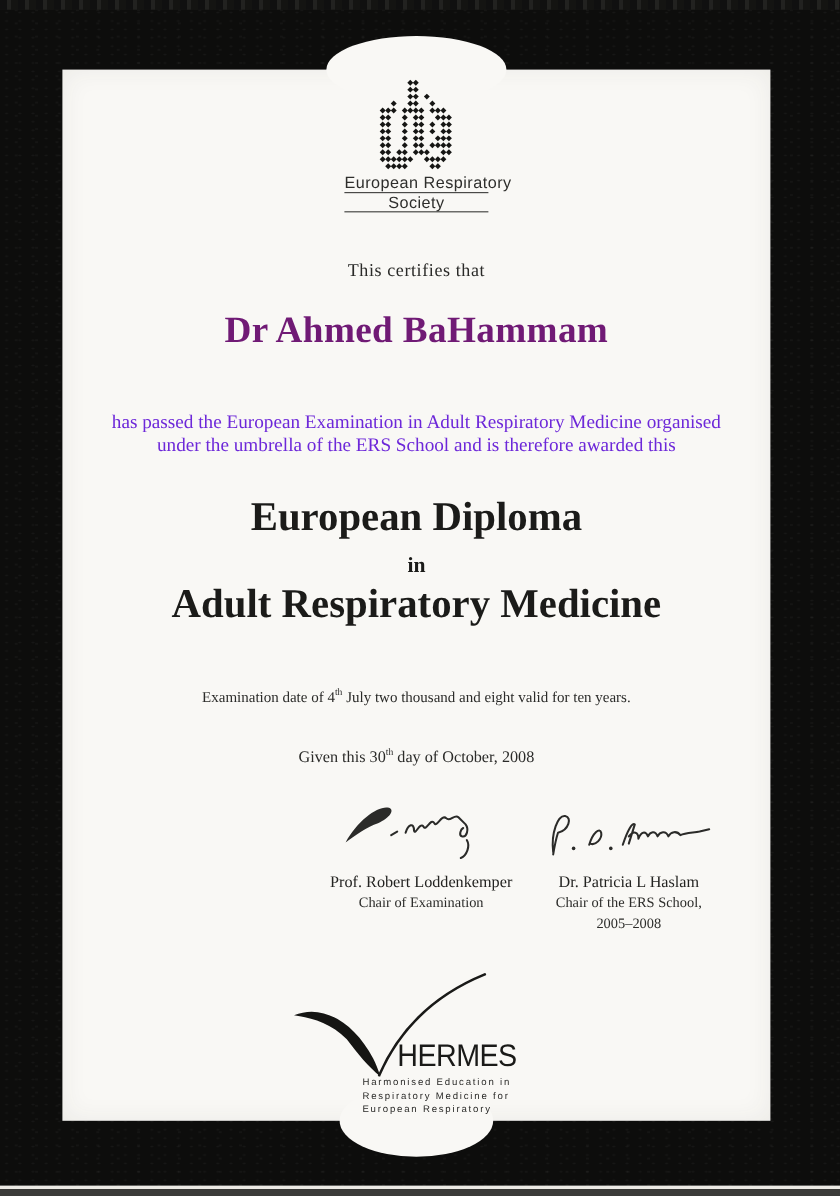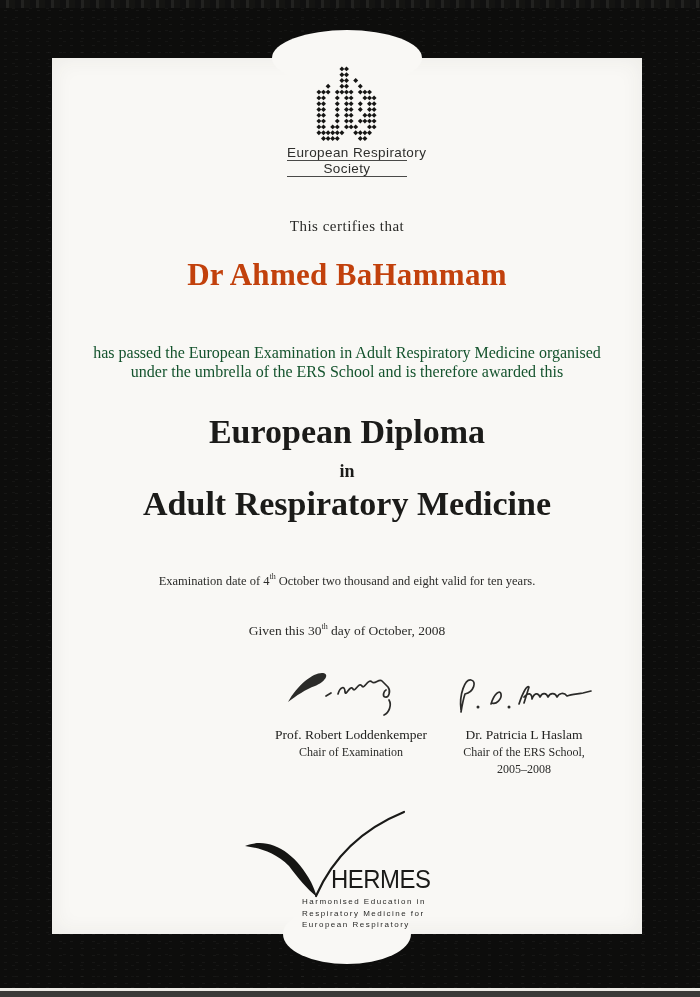--- a/index.html
+++ b/index.html
@@ -22,22 +22,22 @@
   }
   .arch{position:absolute;background:#f9f8f5;border-radius:50%;}
   .arch-top{width:150px;height:56px;left:50%;top:-28px;transform:translateX(-50%);}
   .arch-bottom{width:128px;height:60px;left:50%;bottom:-30px;transform:translateX(-50%);}
   .blk{position:absolute;left:0;right:0;text-align:center;white-space:nowrap;}
   .logo-wrap{top:8px;}
   .wordmark{top:87px;font-family:"Liberation Sans",sans-serif;color:#2e2e2c;}
   .wm-line{display:block;margin:0 auto;width:120px;border-bottom:1px solid #4a4a48;
     font-size:13.5px;letter-spacing:0.4px;padding-bottom:0;line-height:15px;}
   .certifies{top:160px;font-size:15px;letter-spacing:0.5px;color:#2a2a28;}
-  .recipient{top:199px;font-size:31px;font-weight:bold;letter-spacing:0.3px;color:#c2410c;}
-  .body-text{top:285px;font-size:16px;line-height:19px;color:#14532d;}
+  .recipient{top:199px;font-size:31px;font-weight:bold;letter-spacing:0.3px;color:#701a75;}
+  .body-text{top:285px;font-size:16px;line-height:19px;color:#6d28d9;}
   .title1{top:355px;font-size:34px;font-weight:bold;color:#1b1b19;}
   .title2{top:403px;font-size:18px;font-weight:bold;color:#1b1b19;}
   .title3{top:427px;font-size:34px;font-weight:bold;color:#1b1b19;}
   .exam{top:514px;font-size:12.5px;color:#2b2b29;}
   .given{top:564px;font-size:13.5px;color:#2b2b29;}
   sup{font-size:8px;vertical-align:6px;}
   .sig-row{top:608px;height:132px;}
   .sig-col{position:absolute;top:0;width:180px;text-align:center;}
   .sig-col .scribble{display:block;margin:0 auto;}
   .sig-name{font-size:13.5px;line-height:18px;color:#232321;margin-top:2px;white-space:nowrap;}
@@ -162,21 +162,21 @@
 
     <div class="blk body-text">
       <div>has passed the European Examination in Adult Respiratory Medicine organised</div>
       <div>under the umbrella of the ERS School and is therefore awarded this</div>
     </div>
 
     <div class="blk title1">European Diploma</div>
     <div class="blk title2">in</div>
     <div class="blk title3">Adult Respiratory Medicine</div>
 
-    <div class="blk exam"><span>Examination date of 4</span><sup>th</sup><span> October two thousand and eight valid for ten years.</span></div>
+    <div class="blk exam"><span>Examination date of 4</span><sup>th</sup><span> July two thousand and eight valid for ten years.</span></div>
 
     <div class="blk given"><span>Given this 30</span><sup>th</sup><span> day of October, 2008</span></div>
 
     <div class="blk sig-row">
 
 
       <div class="sig-col" style="left:209px;">
         <svg class="scribble" width="150" height="58" viewBox="0 0 150 58">
           <path d="M12,36 C22,18 38,6 47,7 C54,8 49,16 39,20 C30,23 20,30 12,36 Z" fill="#2b2b29"></path>
           <path class="sig-path" d="M50,30 l5,-3"></path>

